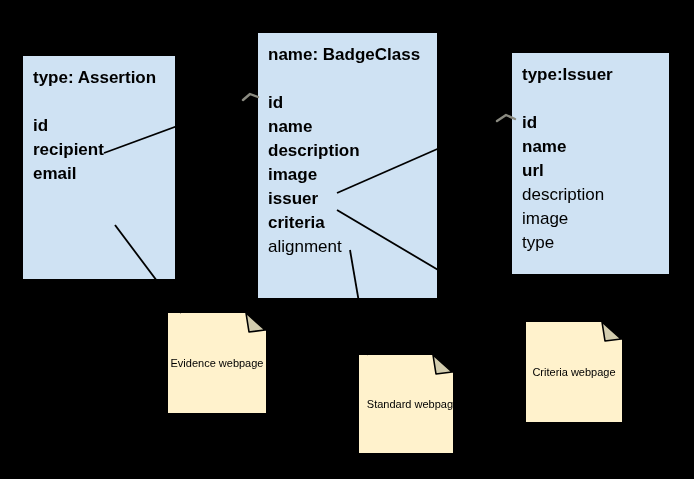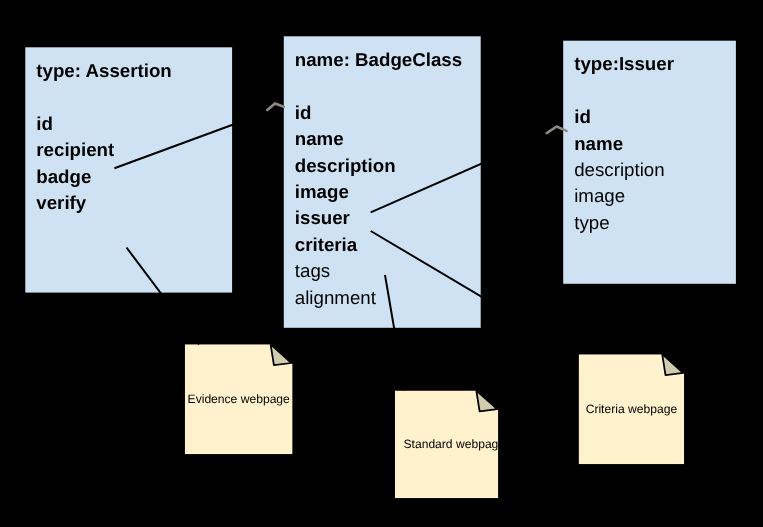--- a/index.html
+++ b/index.html
@@ -19,49 +19,48 @@
     display:flex;align-items:center;justify-content:center;
     text-align:center;font-size:11px;line-height:24px;
   }
   #overlay{position:absolute;left:0;top:0;pointer-events:none;}
 </style>
 </head>
 <body>
 
 <div id="canvas">
 
-  <div class="entity" style="left:23px;top:43px;width:188px;height:223px">
+  <div class="entity" style="left:23px;top:56px;width:152px;height:223px">
     <div class="entity-title">type: Assertion</div>
     <ul class="fields">
       <li class="b">id</li>
       <li class="b">recipient</li>
-      <li class="b">badge</li>
-      <li class="b">verify</li>
+      <li class="b">email</li>
     </ul>
   </div>
 
   <div class="entity" style="left:258px;top:33px;width:179px;height:265px">
     <div class="entity-title">name: BadgeClass</div>
     <ul class="fields">
       <li class="b">id</li>
       <li class="b">name</li>
       <li class="b">description</li>
       <li class="b">image</li>
       <li class="b">issuer</li>
       <li class="b">criteria</li>
-      <li>tags</li>
       <li>alignment</li>
     </ul>
   </div>
 
-  <div class="entity" style="left:512px;top:37px;width:157px;height:221px">
+  <div class="entity" style="left:512px;top:53px;width:157px;height:221px">
     <div class="entity-title">type:Issuer</div>
     <ul class="fields">
       <li class="b">id</li>
       <li class="b">name</li>
+      <li class="b">url</li>
       <li>description</li>
       <li>image</li>
       <li>type</li>
     </ul>
   </div>
 
   <div class="note" style="left:168px;top:313px;width:98px;height:100px">
     <svg width="98" height="100" viewBox="0 0 98 100">
       <polygon points="0,0 78,0 98,18 98,100 0,100" fill="#fff2cc"></polygon>
       <polygon points="78,0 97,17 81,19" fill="#d2ccae" stroke="#000" stroke-width="1.6" stroke-linejoin="round"></polygon>

